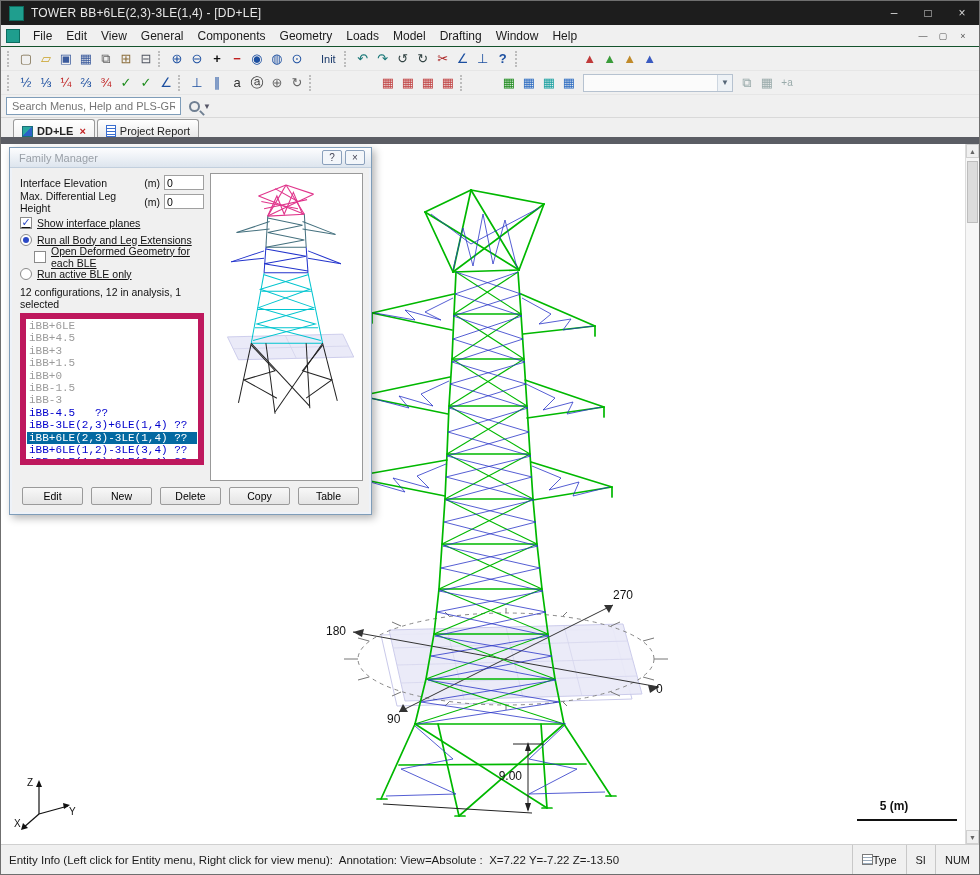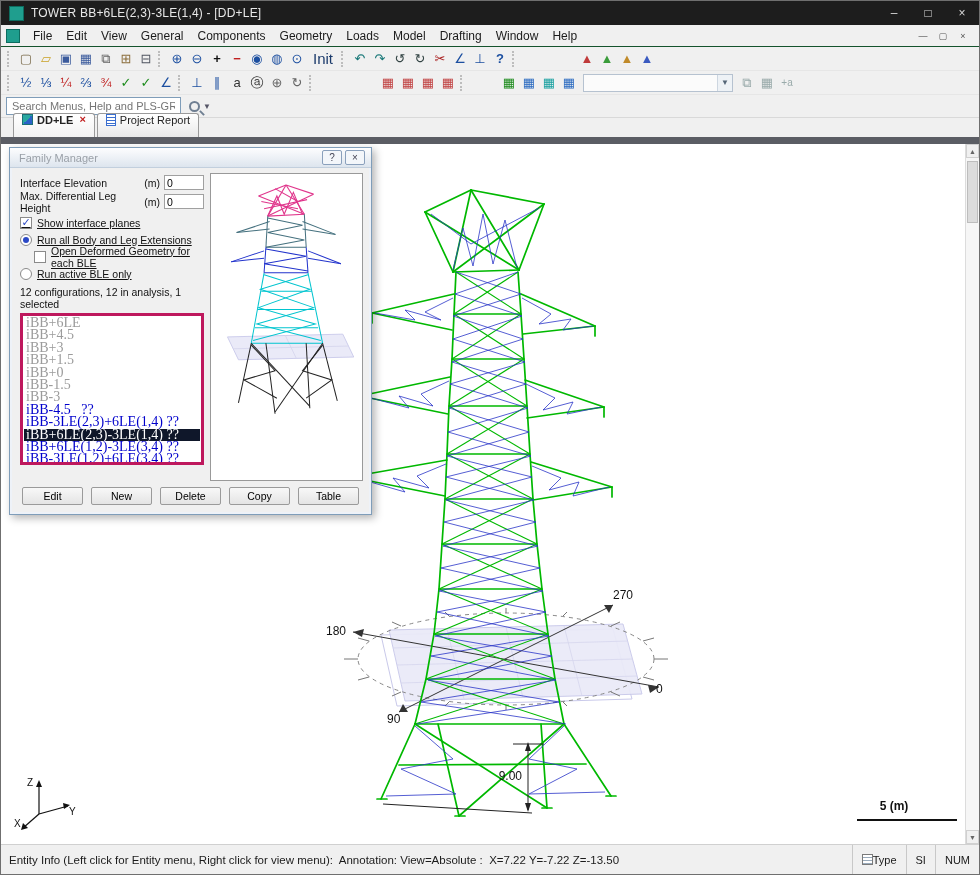--- a/index.html
+++ b/index.html
@@ -16,33 +16,33 @@
   
   .menubar{height:22px;background:#f0f0f0;border-bottom:1px solid #14532d;display:flex;align-items:center;flex:0 0 auto;}
   .menubar .appico{width:14px;height:14px;margin:0 6px 0 5px;}
   .menu-item{font-size:12px;color:#1b1b1b;padding:2px 7px;cursor:default;}
   .mdi{margin-left:auto;display:flex;align-items:center;margin-right:6px;}
   .mdi span{width:20px;height:16px;display:flex;align-items:center;justify-content:center;font-size:9px;color:#555;}
   
   .toolbar{height:24px;background:#f0f0f0;display:flex;align-items:center;padding-left:4px;flex:0 0 auto;border-bottom:1px solid #e6e6e6;}
   .handle{width:5px;height:16px;border-left:2px dotted #bdbdbd;margin:0 4px 0 2px;}
   .tbtn{width:20px;height:20px;display:inline-flex;align-items:center;justify-content:center;font-size:13px;line-height:1;border:1px solid transparent;border-radius:2px;}
-  .tbtn-text{font-size:15px;color:#1b3a6b;padding:1px 5px;border:1px solid transparent;}
+  .tbtn-text{font-size:11px;color:#1b3a6b;padding:1px 5px;border:1px solid transparent;margin-left:8px;}
   .combo{width:150px;height:18px;background:#fbfbfb;border:1px solid #b6c2d0;display:flex;align-items:center;margin:0 4px;}
   .combo .val{flex:1;font-size:11px;color:#444;padding-left:4px;}
   .combo .arr{width:15px;height:100%;border-left:1px solid #cdd6e0;display:flex;align-items:center;justify-content:center;font-size:8px;color:#567;background:#eef2f6;}
   
   .searchrow{height:23px;background:#f0f0f0;border-bottom:1px solid #d9d9d9;display:flex;align-items:center;padding-left:5px;flex:0 0 auto;}
   .search-input{width:175px;height:18px;border:1px solid #7f9db9;font-size:11px;padding:0 5px;font-family:"Liberation Sans",sans-serif;}
   .mag{width:11px;height:11px;border:2px solid #6f7f92;border-radius:50%;position:relative;margin:0 3px 0 8px;}
   .mag::after{content:"";position:absolute;width:6px;height:2px;background:#6f7f92;transform:rotate(45deg);left:8px;top:9px;}
   .dd-arrow{font-size:8px;color:#556;}
   
   .tabbar{height:19px;background:#f0f0f0;display:flex;align-items:flex-end;padding-left:12px;flex:0 0 auto;}
-  .tab{height:24px;display:flex;align-items:flex-start;gap:4px;padding:0 8px;border:1px solid #9a9a9a;border-bottom:none;
+  .tab{height:18px;display:flex;align-items:flex-end;gap:4px;padding:0 8px;border:1px solid #9a9a9a;border-bottom:none;
        border-radius:3px 3px 0 0;background:linear-gradient(#ffffff,#e9e9e9);margin-right:2px;font-size:11px;color:#222;}
   .tab.active{background:linear-gradient(#ffffff,#f2f2f2);font-weight:bold;}
   .tab-ico-model{width:11px;height:11px;background:linear-gradient(135deg,#29a8a0 50%,#2a62c8 50%);box-shadow:inset 0 0 0 1px #1b6f77;}
   .tab-ico-report{width:10px;height:12px;background:repeating-linear-gradient(#fff,#fff 2px,#3a6ecf 2px,#3a6ecf 3px);border:1px solid #3a6ecf;}
   .tab-close{color:#c22020;font-weight:bold;font-size:11px;line-height:1;margin-left:2px;}
   .mdi-strip{height:7px;background:#5b5d64;flex:0 0 auto;}
   
   .canvas-wrap{flex:1;display:flex;min-height:0;}
   .view{flex:1;position:relative;background:#fff;overflow:hidden;}
   .view > svg.scene{position:absolute;left:0;top:0;}
@@ -65,25 +65,25 @@
   .fm-field .lbl{flex:1;}
   .fm-field .unit{margin-right:4px;}
   .fm-field input{width:40px;height:15px;border:1px solid #a0a0a0;font-size:10.5px;padding:0 2px;background:#fff;font-family:"Liberation Sans",sans-serif;}
   .fm-opt{display:flex;align-items:center;height:17px;font-size:10.5px;color:#111;text-decoration:underline;}
   .fm-opt.indent{margin-left:14px;}
   .cb{width:12px;height:12px;border:1px solid #8a8a8a;background:#fff;display:inline-flex;align-items:center;justify-content:center;margin-right:5px;flex:0 0 auto;}
   .cb.on::after{content:"✓";font-size:11px;color:#2b49c6;line-height:1;}
   .rb{width:12px;height:12px;border:1px solid #8a8a8a;border-radius:50%;background:#fff;display:inline-flex;align-items:center;justify-content:center;margin-right:5px;flex:0 0 auto;}
   .rb.on::after{content:"";width:6px;height:6px;border-radius:50%;background:#2b49c6;}
   .fm-summary{font-size:10.5px;color:#111;margin:4px 0 3px;}
-  .fm-list{border:3px solid #be185d;background:#fff;height:152px;overflow:hidden;padding:1px;font-family:Liberation Serif, serif;font-size:14px;line-height:12.4px;}
+  .fm-list{border:6px solid #be185d;background:#fff;height:152px;overflow:hidden;padding:1px;font-family:Liberation Mono, monospace;font-size:11px;line-height:12.4px;}
   .cfg{white-space:pre;padding:0 2px;}
   .cfg[data-state="gray"]{color:#9b9b9b;}
   .cfg[data-state="blue"]{color:#0000cc;}
-  .cfg[data-state="selected"]{background:#0f172a;color:#fff;}
+  .cfg[data-state="selected"]{background:#0369a1;color:#fff;}
   .fm-preview{flex:1;background:#fff;border:1px solid #999;margin-bottom:3px;overflow:hidden;}
   .fm-buttons{flex:0 0 auto;padding:3px 12px 9px;display:flex;flex-direction:column;gap:5px;}
   .fm-btnrow{display:flex;gap:8px;}
   .fm-btn{flex:1;height:18px;font-size:10.5px;border:1px solid #9a9a9a;border-radius:2px;background:linear-gradient(#f8f8f8,#e4e4e4);font-family:"Liberation Sans",sans-serif;}
   
   .statusbar{height:30px;background:#f0f0f0;border-top:1px solid #d0d0d0;display:flex;align-items:center;flex:0 0 auto;font-size:11.5px;color:#1b1b1b;}
   .status-msg{margin-left:8px;white-space:pre;}
   .status-right{margin-left:auto;display:flex;height:100%;align-items:stretch;}
   .status-seg{display:flex;align-items:center;padding:0 9px;border-left:1px solid #c8c8c8;font-size:11px;}
   .grid-ico{width:11px;height:11px;border:1px solid #7a7a7a;background:

